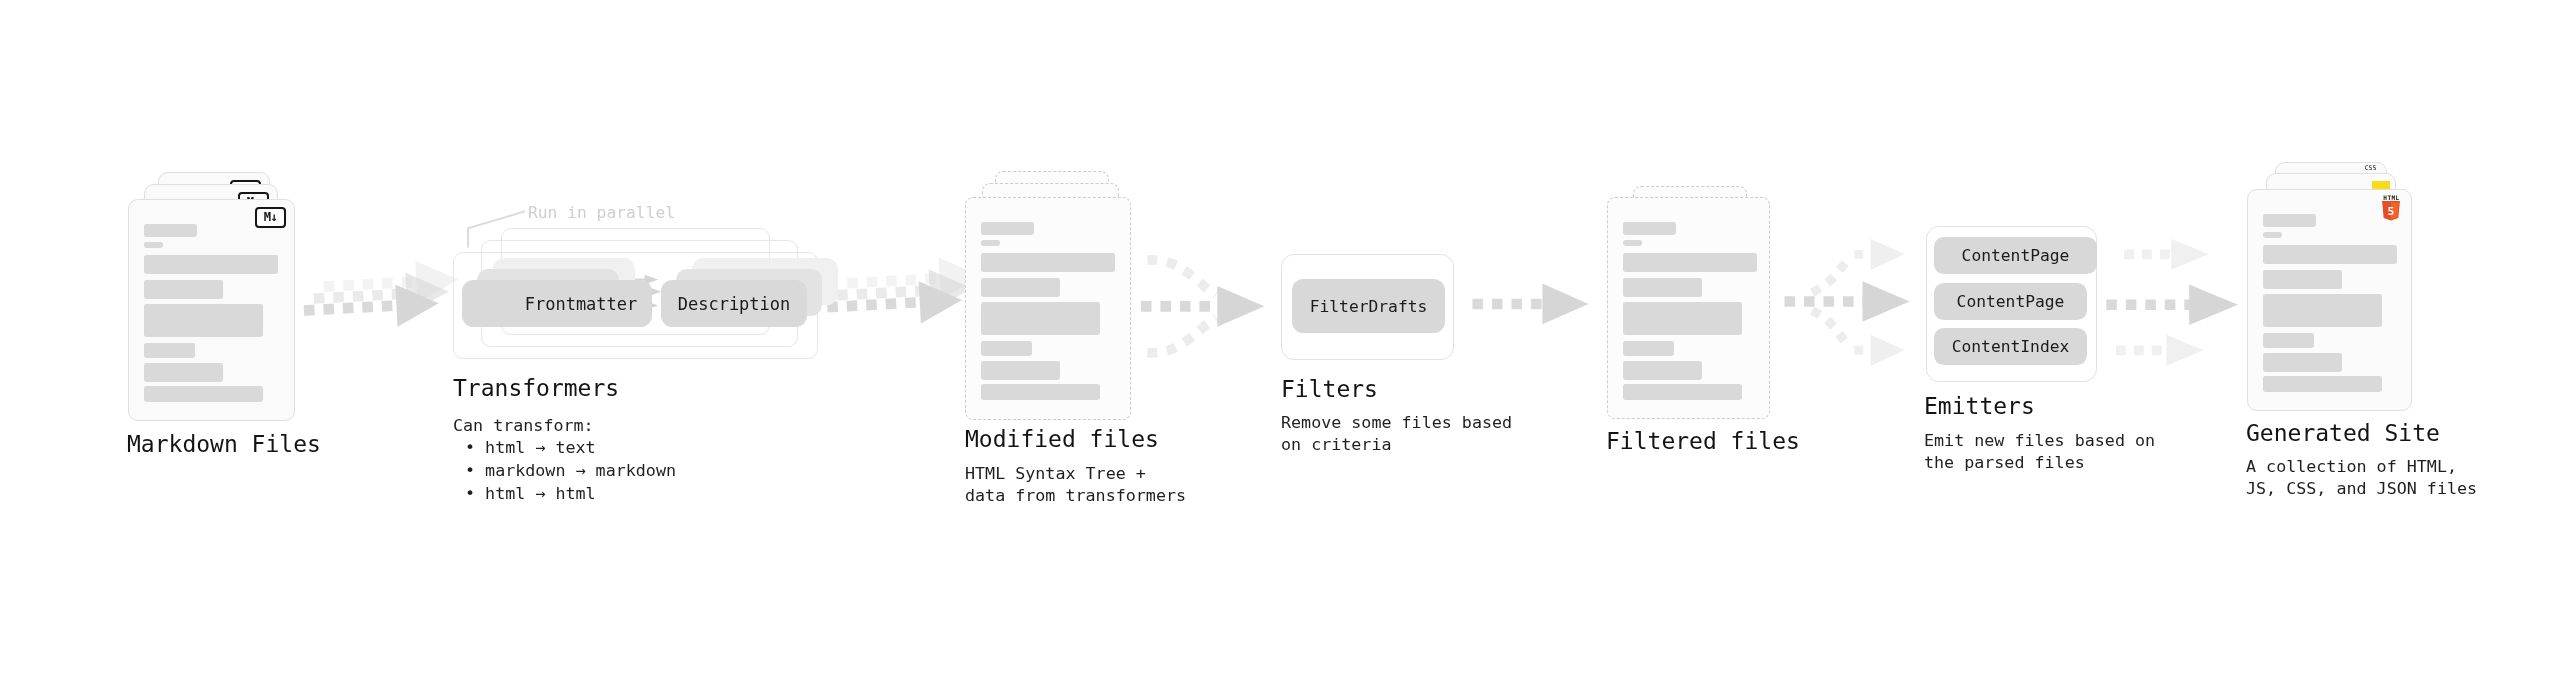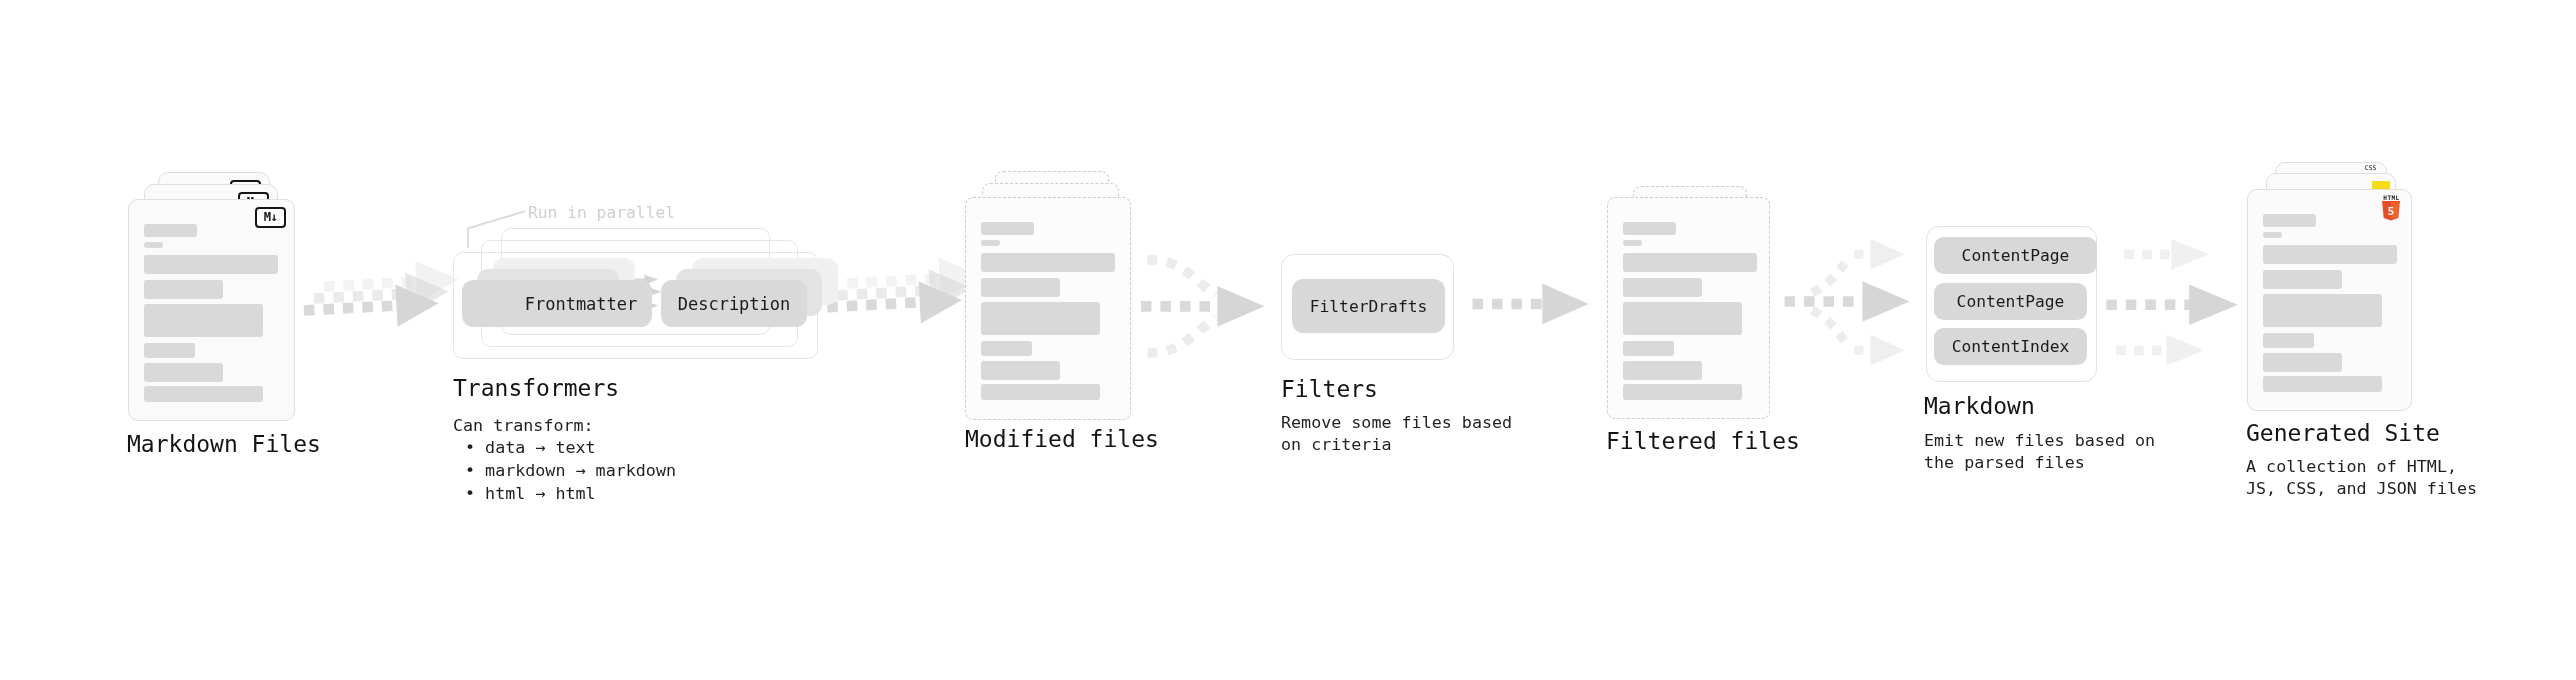--- a/index.html
+++ b/index.html
@@ -150,38 +150,40 @@
   <div class="t-pill back" style="left:493px;top:258px;width:142px;height:47px;"></div>
   <div class="t-pill back" style="left:692px;top:258px;width:146px;height:47px;"></div>
   <div class="t-pill mid" style="left:477px;top:269px;width:142px;height:47px;"></div>
   <div class="t-pill mid" style="left:676px;top:269px;width:146px;height:47px;"></div>
   <div class="t-pill front" style="left:462px;top:280px;width:142px;height:47px;padding-left:48px;">Frontmatter</div>
   <div class="t-pill front" style="left:661px;top:280px;width:146px;height:47px;">Description</div>
 
   <div class="sec-title" style="left:453px;top:375px;">Transformers</div>
   <div class="sec-sub" style="left:453px;top:414px;">Can transform:</div>
   <div class="abs" style="left:465px;top:436px;">
-    <div class="bullet-line">• data → text</div>
+    <div class="bullet-line">• html → text</div>
     <div class="bullet-line">• markdown → markdown</div>
     <div class="bullet-line">• html → html</div>
   </div>
 
   <div class="file-card dashed" style="left:995px;top:171px;width:114px;height:154px;"></div>
   <div class="file-card dashed" style="left:982px;top:183px;width:137px;height:154px;"></div>
   <div class="file-card dashed" style="left:965px;top:197px;width:166px;height:223px;">
       <div class="bar" style="top: 24.4px; width: 53px; height: 13px;"></div>
       <div class="bar" style="top: 42px; width: 19.5px; height: 5.7px;"></div>
       <div class="bar" style="top: 55px; width: 134px; height: 18.7px;"></div>
       <div class="bar" style="top: 80px; width: 79px; height: 18.7px;"></div>
       <div class="bar" style="top: 104px; width: 119px; height: 33px;"></div>
       <div class="bar" style="top: 143px; width: 51px; height: 14.6px;"></div>
       <div class="bar" style="top: 163px; width: 79px; height: 18.7px;"></div>
       <div class="bar" style="top: 186px; width: 119px; height: 16.3px;"></div>
     </div>
   <div class="sec-title" style="left:965px;top:426px;">Modified files</div>
+  <div class="sec-sub" style="left:965px;top:462px;">HTML Syntax Tree +
+data from transformers</div>
 
   <div class="panel" style="left:1281px;top:254px;width:173px;height:106px;"></div>
   <div class="g-pill" style="left:1292px;top:279px;width:153px;height:54px;border-radius:11.4px;">FilterDrafts</div>
   <div class="sec-title" style="left:1281px;top:376px;">Filters</div>
   <div class="sec-sub" style="left:1281px;top:411px;">Remove some files based
 on criteria</div>
 
   <div class="file-card dashed" style="left:1633px;top:186px;width:114px;height:154px;"></div>
   <div class="file-card dashed" style="left:1607px;top:197px;width:163px;height:222px;">
       <div class="bar" style="top: 24.4px; width: 53px; height: 13px;"></div>
@@ -192,21 +194,21 @@
       <div class="bar" style="top: 143px; width: 51px; height: 14.6px;"></div>
       <div class="bar" style="top: 163px; width: 79px; height: 18.7px;"></div>
       <div class="bar" style="top: 186px; width: 119px; height: 16.3px;"></div>
     </div>
   <div class="sec-title" style="left:1606px;top:428px;">Filtered files</div>
 
   <div class="panel" style="left:1926px;top:226px;width:171px;height:156px;"></div>
   <div class="g-pill" style="left:1934px;top:237px;width:163px;height:37px;">ContentPage</div>
   <div class="g-pill" style="left:1934px;top:283px;width:153px;height:37px;">ContentPage</div>
   <div class="g-pill" style="left:1934px;top:328px;width:153px;height:37px;">ContentIndex</div>
-  <div class="sec-title" style="left:1924px;top:393px;">Markdown</div>
+  <div class="sec-title" style="left:1924px;top:393px;">Emitters</div>
   <div class="sec-sub" style="left:1924px;top:429px;">Emit new files based on
 the parsed files</div>
 
   <div class="file-card site" style="left:2275px;top:162px;width:112px;height:154px;">
     <div class="css-badge">
       <div class="t">CSS</div>
       <div class="u"></div>
     </div>
   </div>
   <div class="file-card site" style="left:2266px;top:173px;width:130px;height:154px;">

